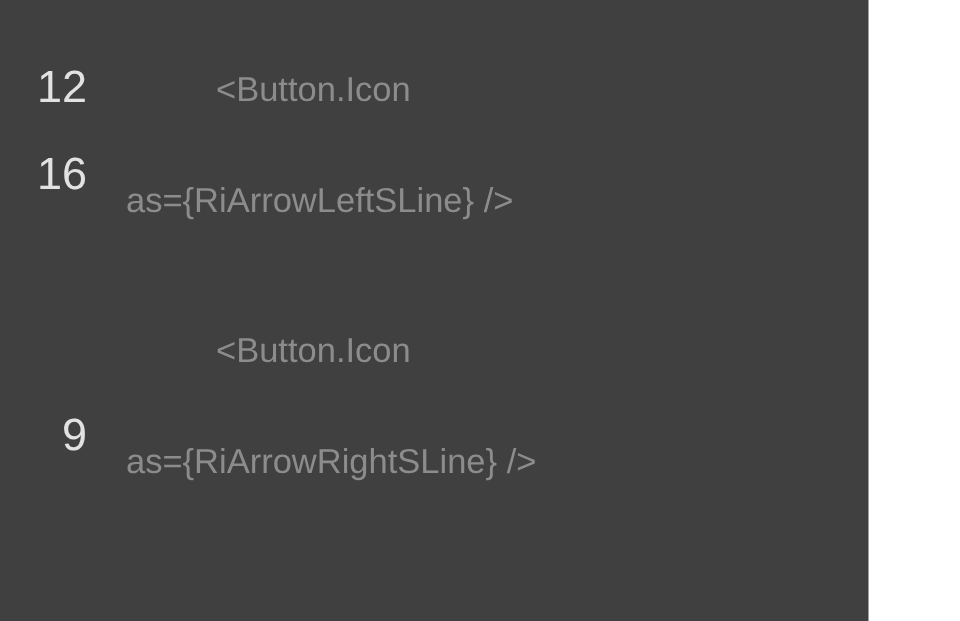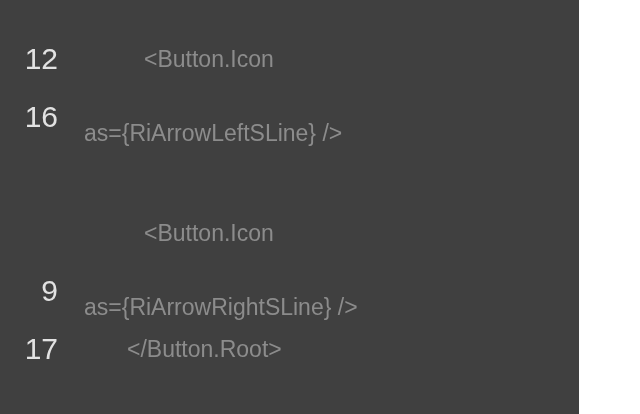--- a/index.html
+++ b/index.html
@@ -87,18 +87,14 @@
 
   <div class="code-line row-3">
     <span class="line-code indent-deep">&lt;Button.Icon</span>
   </div>
 
   <div class="code-line row-4">
     <span class="line-number">9</span>
     <span class="line-code indent-wrap">as={RiArrowRightSLine} /&gt;</span>
   </div>
 
-  <div class="code-line row-5">
-    <span class="line-number">17</span>
-    <span class="line-code indent-close">&lt;/Button.Root&gt;</span>
-  </div>
 
 </div>
 
 </body></html>

